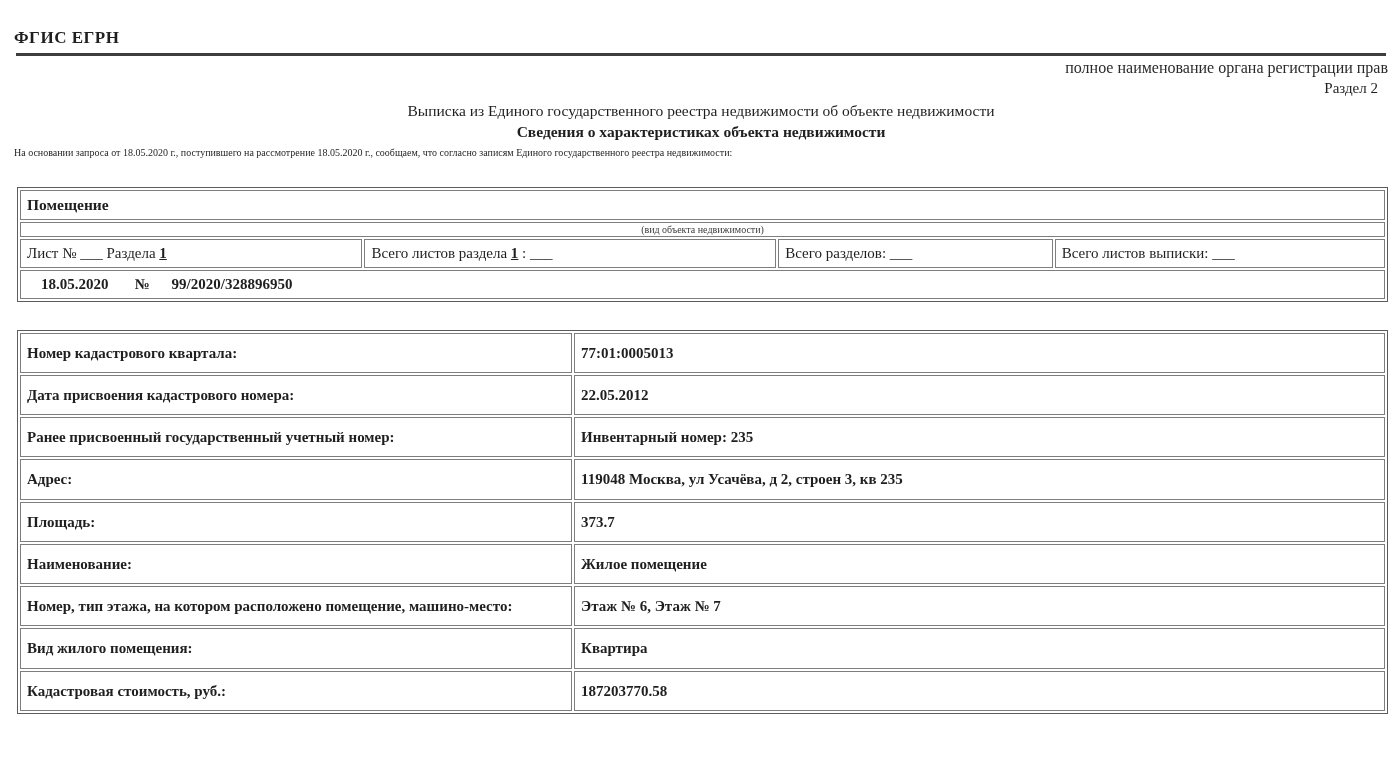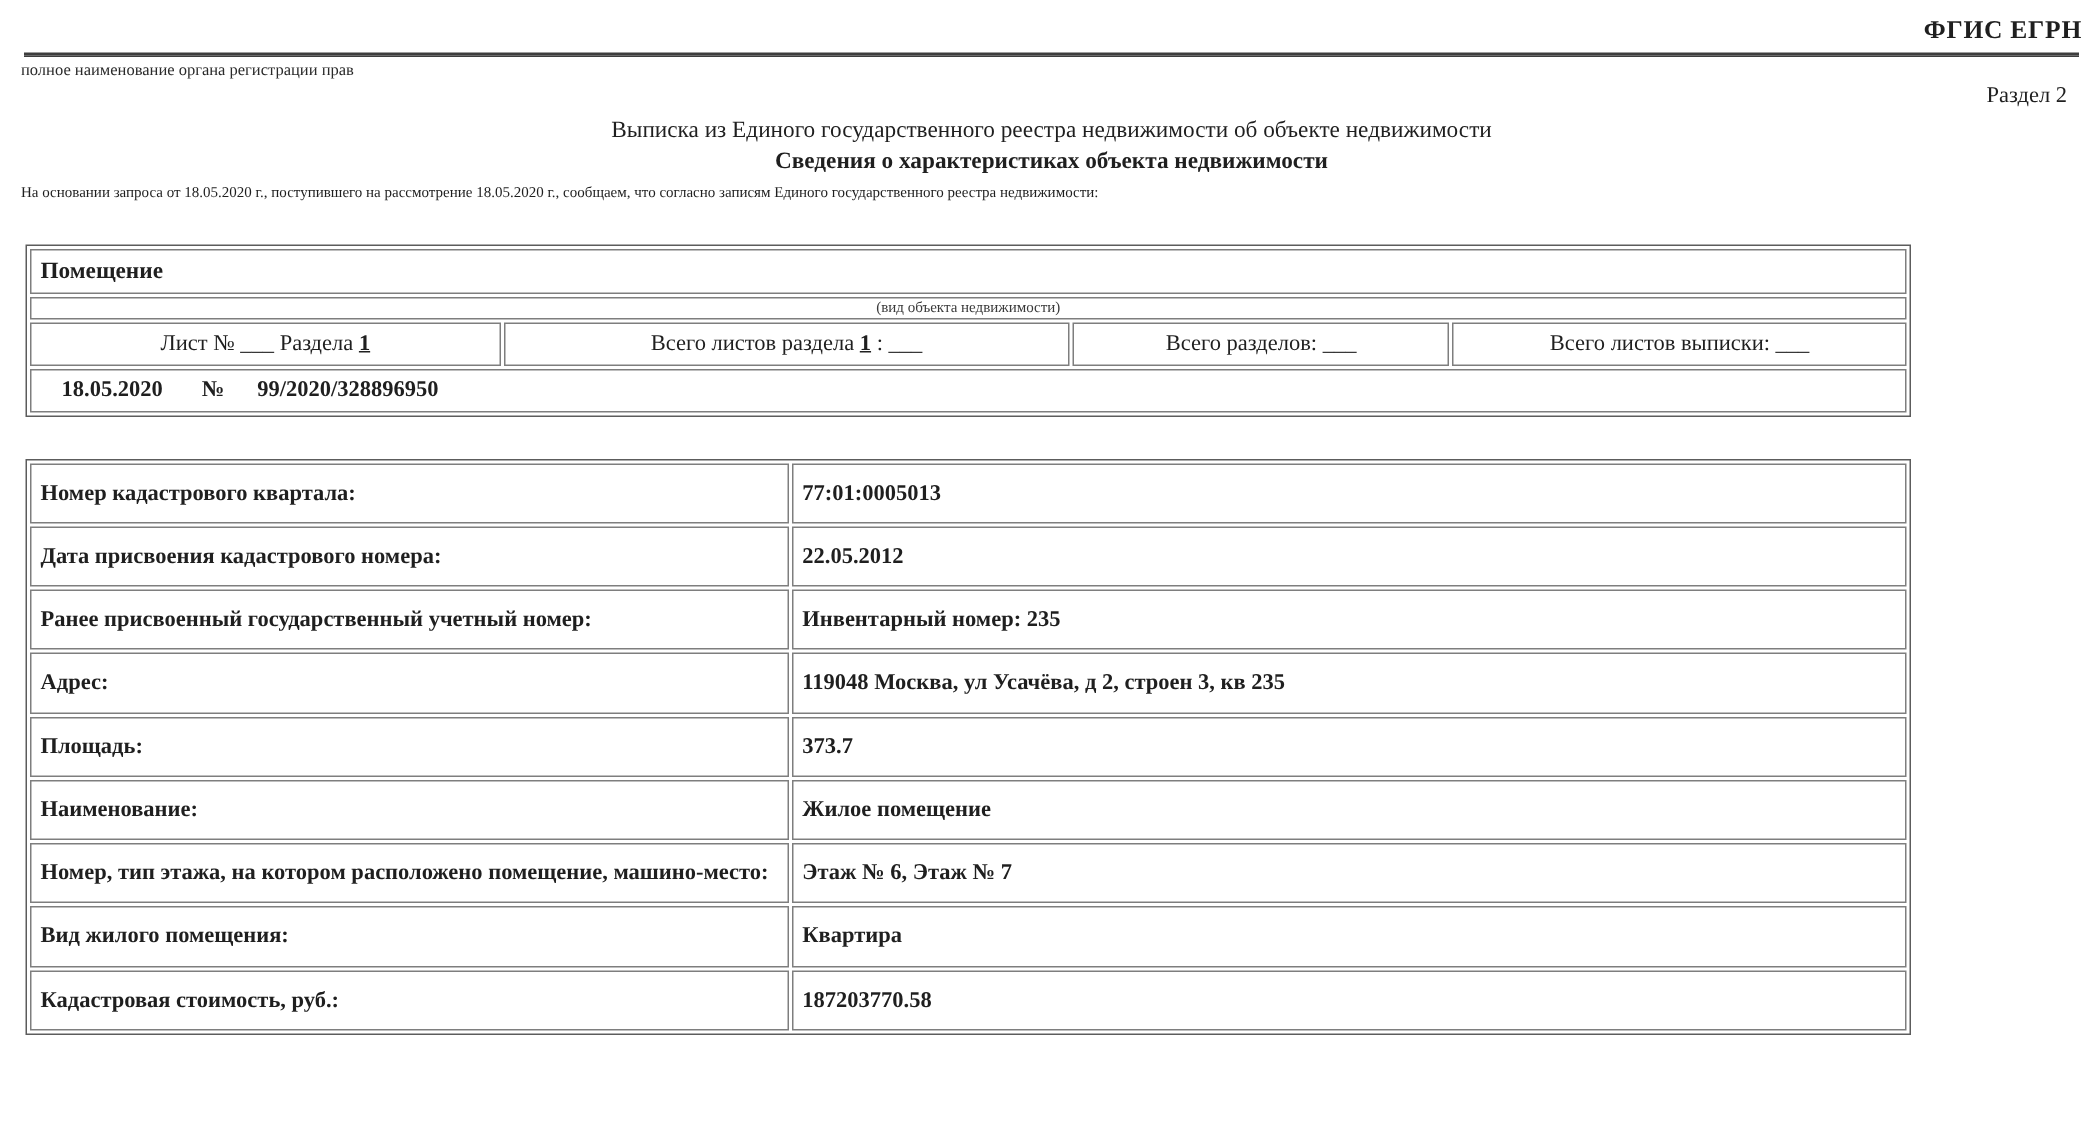--- a/index.html
+++ b/index.html
@@ -6,35 +6,35 @@
   html, body {
     width: 1400px; height: 760px;
     background: #ffffff;
     color: #1f1f1f;
     font-family: "Liberation Serif", "DejaVu Serif", serif;
     overflow: hidden;
   }
   .page { padding: 8px 12px 0 14px; }
 
   .org-title {
-    text-align: right;
+    text-align: left;
     font-weight: bold;
     font-size: 17px;
     letter-spacing: 0.5px;
-    margin-top: 2px;
+    margin-top: 20px;
   }
   .double-rule {
     height: 3px;
     margin: 5px 2px 3px 2px;
     border-top: 2px solid #3d3d3d;
     border-bottom: 1px solid #3d3d3d;
   }
   .org-caption {
-    text-align: left;
-    font-size: 11px;
+    text-align: right;
+    font-size: 16px;
     color: #2a2a2a;
   }
   .section-label {
     text-align: right;
     font-size: 15px;
     padding-right: 10px;
     margin-top: 3px;
   }
   .doc-title {
     text-align: center;
@@ -48,21 +48,21 @@
     margin-top: 3px;
   }
   .intro {
     font-size: 10px;
     line-height: 1.45;
     margin-top: 5px;
     max-width: 1278px;
   }
 
   table {
-    width: 1257px;
+    width: 1371px;
     margin-left: 3px;
     border-collapse: separate;
     border-spacing: 2px;
     border: 1px solid #5c5c5c;
     background: #ffffff;
     table-layout: fixed;
   }
   td {
     border: 1px solid #7e7e7e;
     font-size: 15px;
@@ -71,21 +71,21 @@
     overflow: hidden;
   }
   .t1 { margin-top: 26px; }
   .t1 td.type-row { font-weight: bold; font-size: 15.5px; padding: 5px 6px; }
   .t1 td.caption-row {
     text-align: center;
     font-size: 10px;
     color: #3a3a3a;
     padding: 1px 2px;
   }
-  .t1 td.sheet-cell { padding: 5px 20px; text-align: center; }
+  .t1 td.sheet-cell { padding: 5px 6px; }
   .t1 td.date-row { font-weight: bold; padding: 5px 20px; }
   .t1 td.cad-label { padding: 6px 6px; }
   .t1 td.cad-value { font-weight: bold; padding: 6px 6px; }
   .num-mark { font-weight: bold; text-decoration: underline; }
   .date-part { display: inline-block; }
   .no-sign { display: inline-block; margin: 0 22px 0 26px; }
 
   .t2 { margin-top: 28px; }
   .t2 td { vertical-align: top; padding: 9px 6px; line-height: 1.35; font-weight: bold; }
   .t2 col.c-label { width: 40.5%; }

